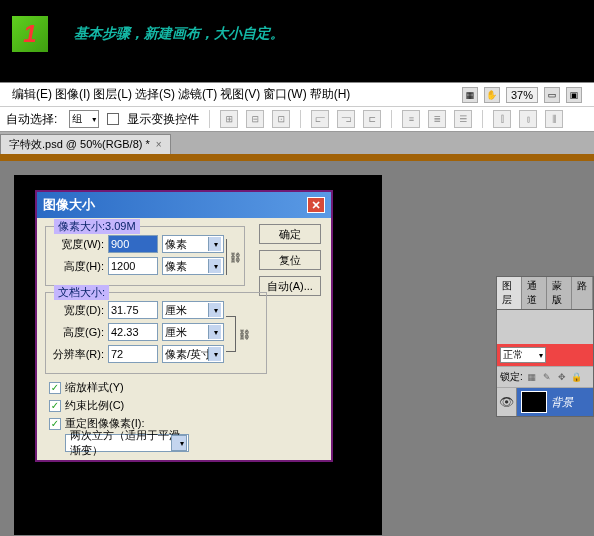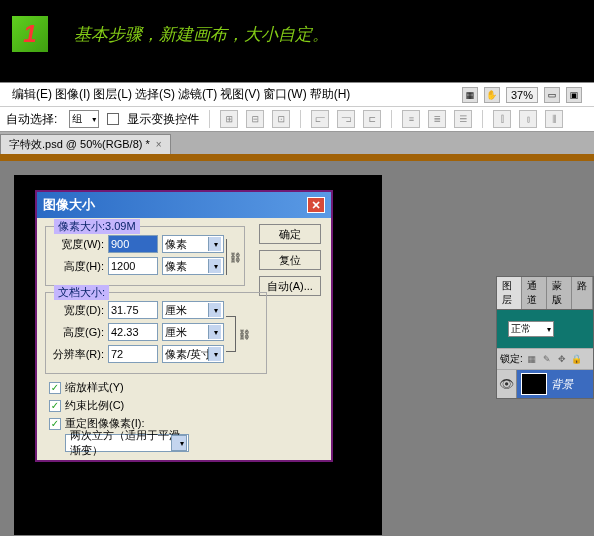--- a/index.html
+++ b/index.html
@@ -1,20 +1,20 @@
 <!DOCTYPE html>
 <html><head>
 <meta charset="utf-8">
 <style>
 * { box-sizing: border-box; margin: 0; padding: 0; font-family: "Microsoft YaHei", SimSun, sans-serif; }
 body { background: #000; width: 594px; height: 536px; overflow: hidden; position: relative; }
 
 .header { background: #000; padding: 16px 12px 30px; display: flex; align-items: center; gap: 26px; }
 .step-badge { width: 36px; height: 36px; background: linear-gradient(135deg, #5fcf1f, #3fa010); display: flex; align-items: center; justify-content: center; font-size: 24px; font-weight: bold; font-style: italic; color: #ff3333; }
-.step-text { color: #84cc16; font-size: 17px; font-style: italic; }
+.step-text { color: #14b8a6; font-size: 14px; font-style: italic; font-weight: bold; }
 
 .menubar { background: #fff; padding: 3px 12px; border-top: 1px solid #888; display: flex; gap: 3px; font-size: 12px; align-items: flex-end; }
 .menubar-right { margin-left: auto; display: flex; gap: 6px; align-items: center; }
 .mini-icon { width: 16px; height: 16px; background: #e0e0e0; border: 1px solid #aaa; font-size: 9px; display: flex; align-items: center; justify-content: center; }
 .zoom { font-size: 11px; padding: 1px 4px; border: 1px solid #aaa; background: #f0f0f0; }
 
 .optbar { background: #fff; padding: 3px 6px; border-top: 1px solid #ccc; border-bottom: 1px solid #999; display: flex; align-items: center; gap: 8px; font-size: 12px; }
 .optlabel { font-size: 12px; margin-right: 4px; }
 .combo-sm { width: 30px; height: 18px; border: 1px solid #888; background: #fff; font-size: 10px; display: flex; align-items: center; padding-left: 2px; position: relative; }
 .combo-sm::after { content: "▾"; position: absolute; right: 2px; font-size: 8px; }
@@ -49,21 +49,21 @@
 .check-row { display: flex; align-items: center; gap: 4px; font-size: 11px; margin: 3px 0 3px 4px; }
 .check-row .cb { width: 12px; height: 12px; border: 1px solid #7f9db9; background: #fff; display: flex; align-items: center; justify-content: center; color: #21a121; font-size: 10px; }
 .resample-combo { width: 124px; height: 18px; border: 1px solid #7f9db9; background: #fff; font-size: 11px; margin-left: 20px; display: flex; align-items: center; padding: 0 4px; position: relative; }
 .resample-combo::after { content: ""; position: absolute; right: 1px; width: 14px; height: 14px; background: #c4d5ef; border: 1px solid #7f9db9; }
 .resample-combo .arr { position: absolute; right: 4px; font-size: 8px; z-index: 1; }
 
 .layers-panel { position: absolute; right: 0; top: 276px; width: 98px; background: #ccc; border: 1px solid #666; }
 .panel-tabs { display: flex; background: #bef264; border-bottom: 1px solid #666; }
 .panel-tab { padding: 2px 5px; font-size: 10px; background: #bbb; border-right: 1px solid #888; }
 .panel-tab.active { background: #ddd; }
-.panel-row { display: flex; align-items: center; gap: 3px; padding: 11px; border-bottom: 1px solid #aaa; font-size: 10px; background: #0f766e; }
+.panel-row { display: flex; align-items: center; gap: 3px; padding: 3px; border-bottom: 1px solid #aaa; font-size: 10px; background: #ef4444; margin-top: 34px; }
 .mode-combo { width: 46px; height: 16px; border: 1px solid #888; background: #fff; font-size: 10px; display: flex; align-items: center; padding: 0 2px; position: relative; }
 .mode-combo::after { content: "▾"; position: absolute; right: 2px; font-size: 8px; }
 .lockrow { padding: 3px; font-size: 10px; display: flex; align-items: center; gap: 3px; border-bottom: 1px solid #aaa; }
 .lock-icon { width: 12px; height: 12px; font-size: 9px; display: flex; align-items: center; justify-content: center; color: #666; }
 .layer-item { display: flex; align-items: center; background: #3b6bbf; color: #fff; height: 28px; }
 .eye { width: 20px; height: 28px; background: #ccc; color: #333; display: flex; align-items: center; justify-content: center; font-size: 12px; border-right: 1px solid #888; }
 .thumb { width: 26px; height: 22px; background: #000; border: 1px solid #fff; margin: 0 4px; }
 .layer-name { font-size: 11px; font-style: italic; }
 </style>
 </head>

